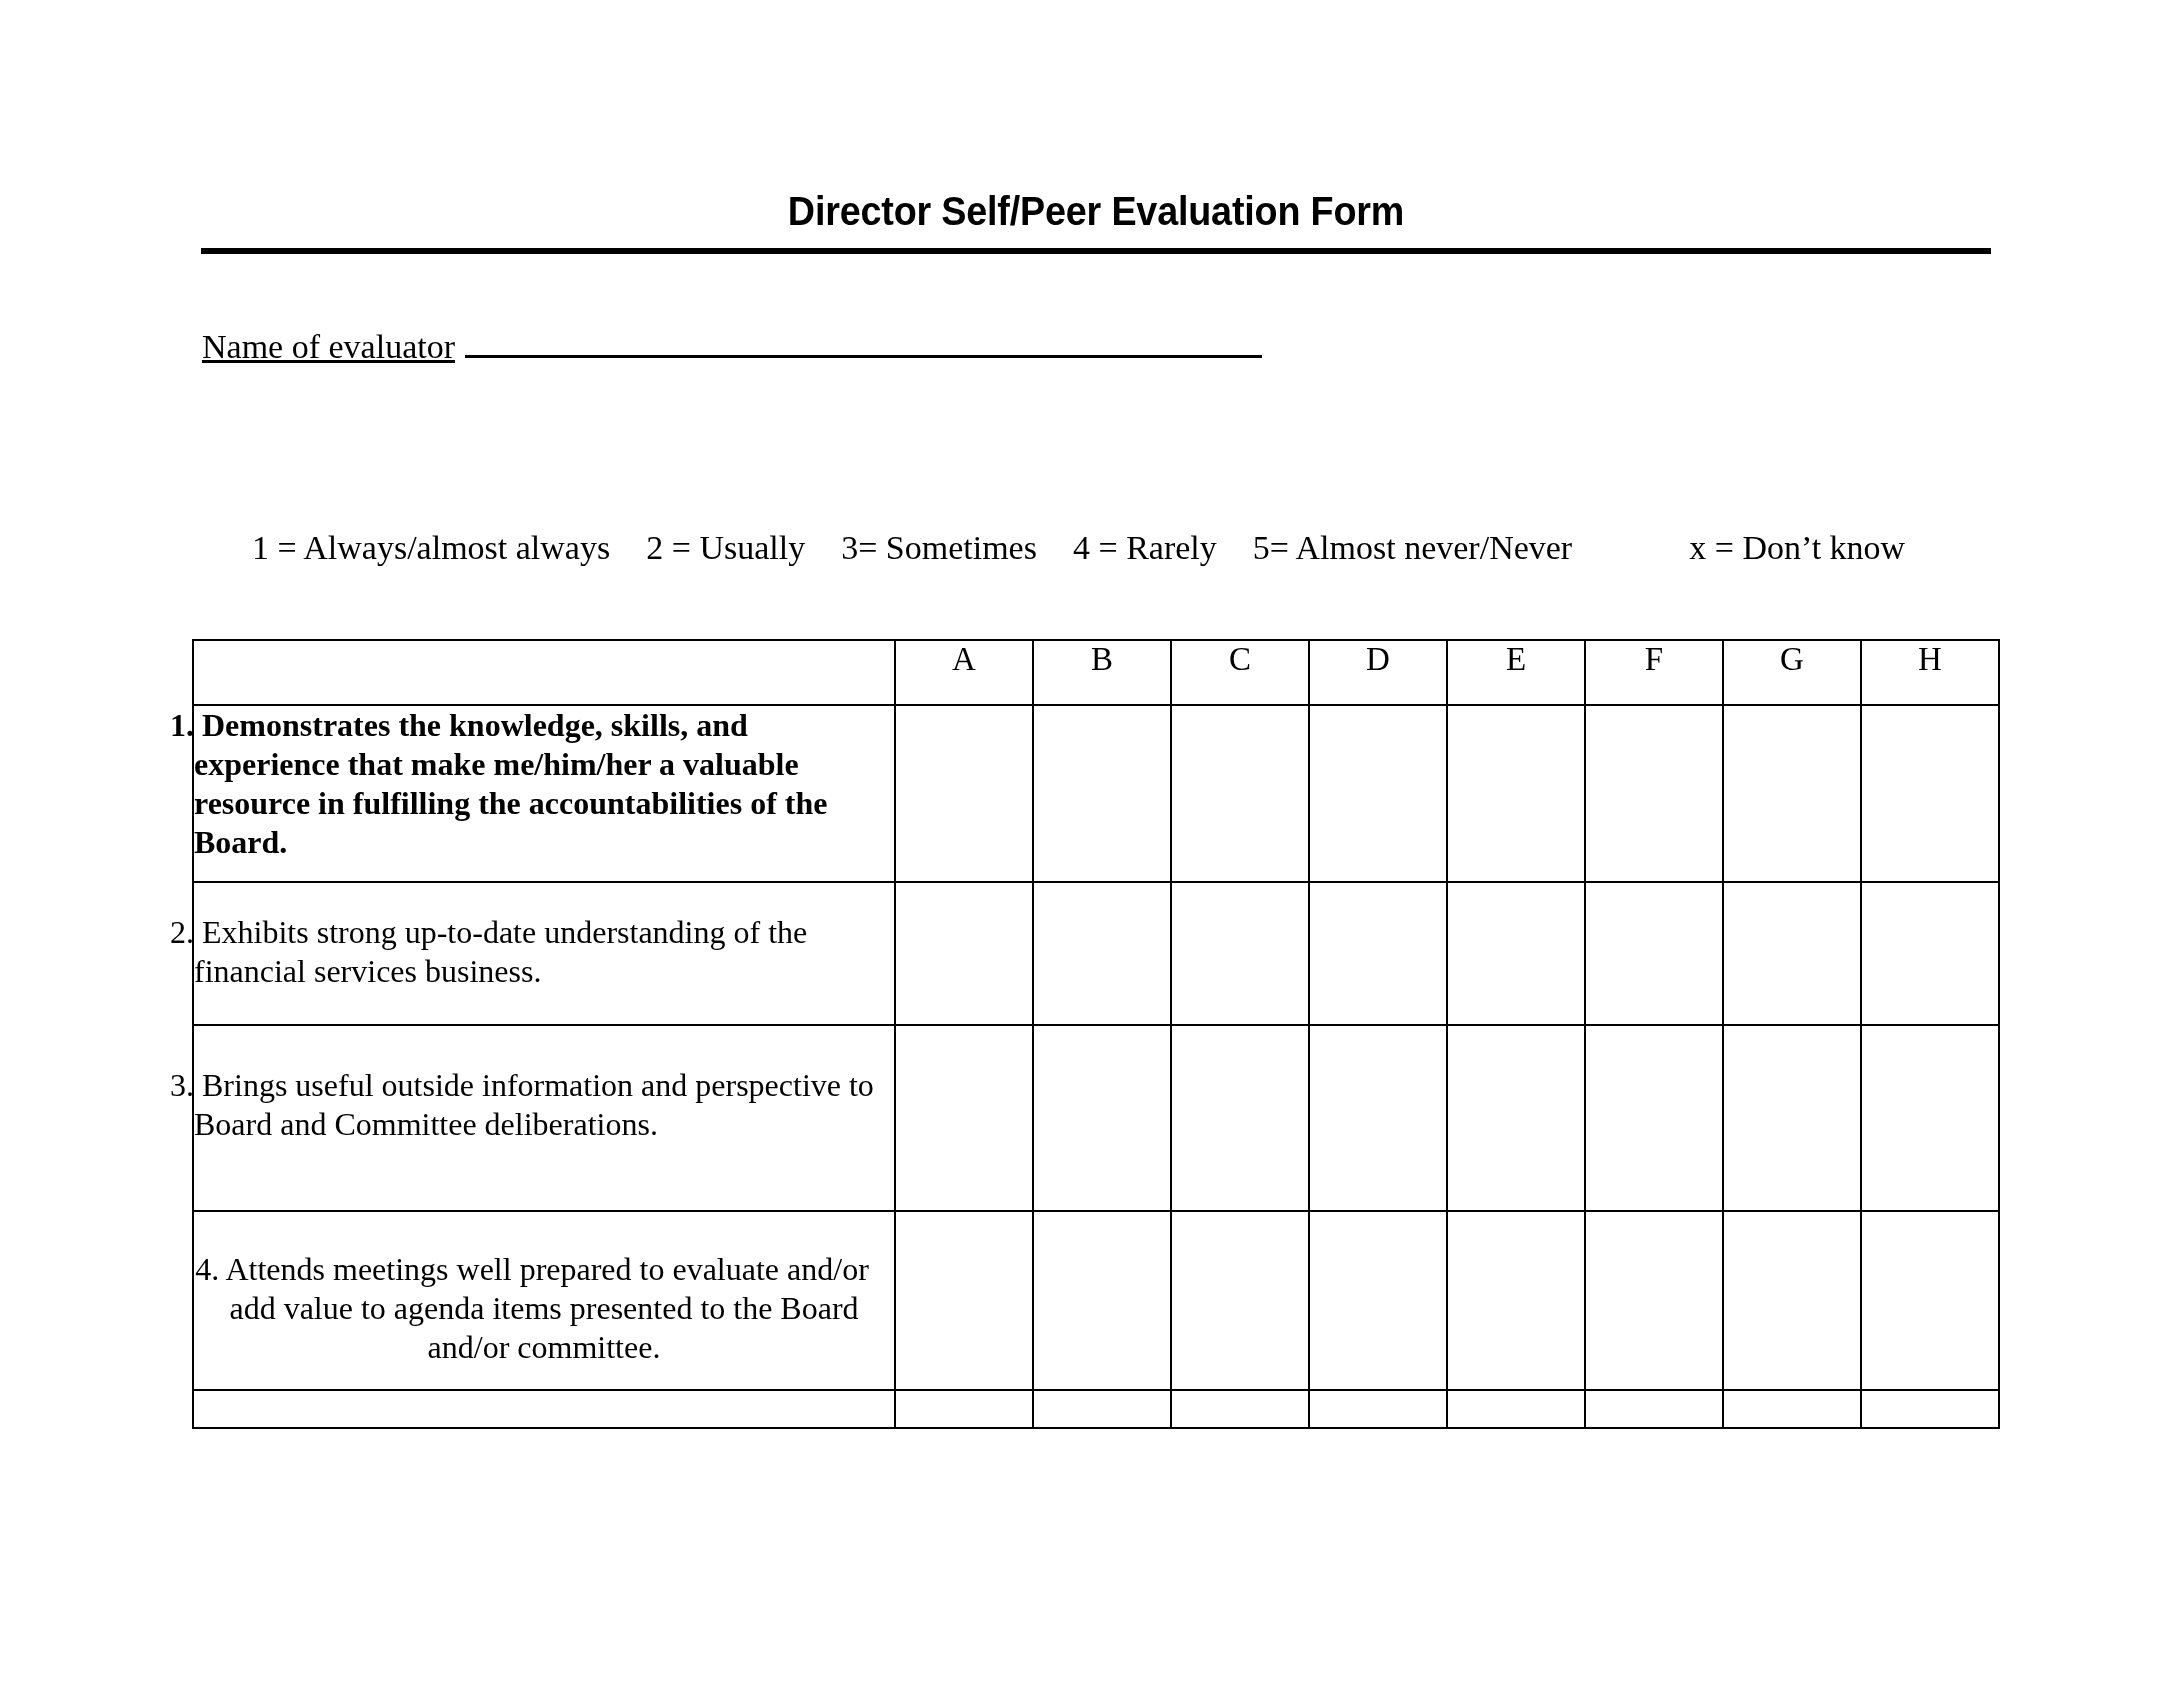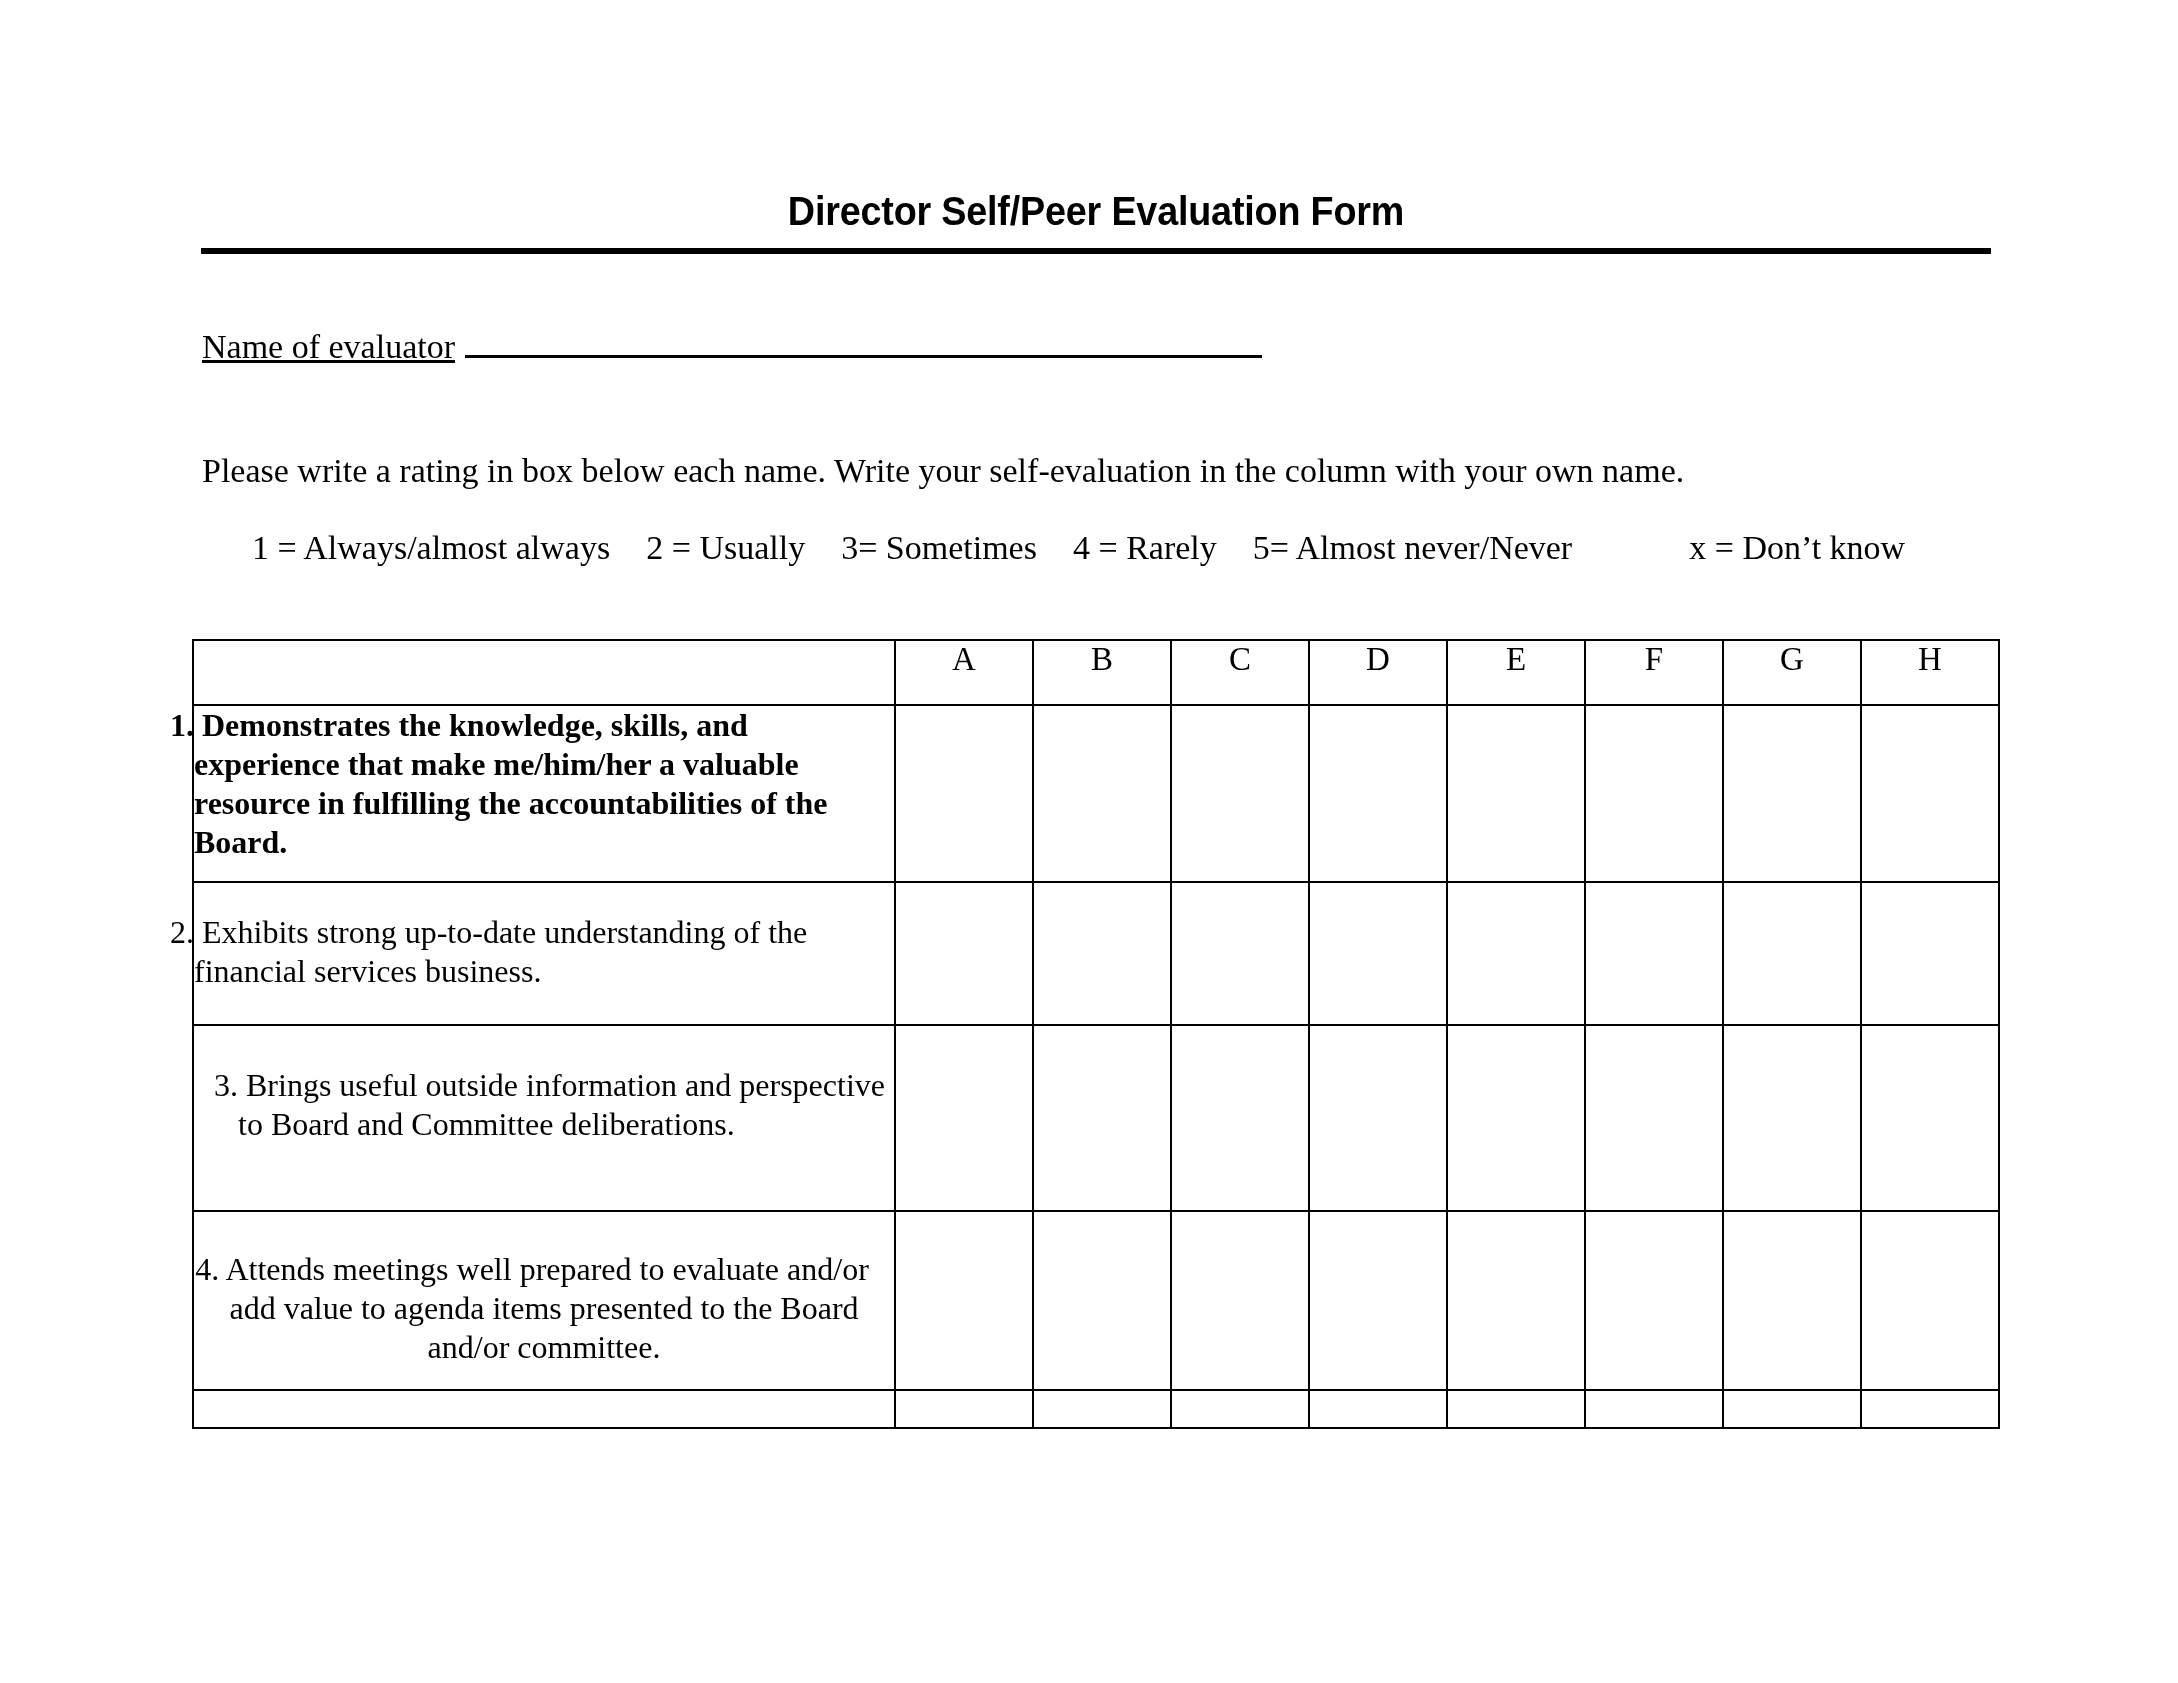--- a/index.html
+++ b/index.html
@@ -126,42 +126,41 @@
   .hdr-blank { }
 
   .desc-cell {
     font-size: 32px;
     line-height: 1.22;
     padding: 28px 14px 22px 61px;
     text-indent: -24px;
   }
   .row-1 .desc-cell { height: 175px; font-weight: bold; }
   .row-2 .desc-cell { height: 111px; padding-top: 30px; }
-  .row-3 .desc-cell { height: 144px; padding-top: 40px; padding-left: 44px; }
+  .row-3 .desc-cell { height: 144px; padding-top: 40px; }
   .row-4 .desc-cell { height: 139px; padding-top: 38px; text-align: center; }
   .row-blank td { height: 36px; }
 
   .rate-cell { }
 </style>
 </head>
 <body>
 
 <div class="page">
 
   <div class="title-block">
     <div class="doc-title">Director Self/Peer Evaluation Form</div>
     <div class="title-rule"></div>
   </div>
 
   <div class="name-row">
     <span class="name-label">Name of evaluator</span>
     <span class="name-blank"></span>
   </div>
 
-  <div class="instructions">Please write a rating in box below each name. Write your self-evaluation in the column with your own name.</div>
 
   <div class="scale-legend">
     <span class="scale-item">1 = Always/almost always</span><span class="gap-sm"></span><span class="scale-item">2 = Usually</span><span class="gap-sm"></span><span class="scale-item">3= Sometimes</span><span class="gap-sm"></span><span class="scale-item">4 = Rarely</span><span class="gap-sm"></span><span class="scale-item">5= Almost never/Never</span><span class="gap-lg"></span><span class="scale-item">x = Don’t know</span>
   </div>
 
   <table class="eval-table">
     <colgroup>
       <col class="col-desc">
       <col class="col-rate">
         <col class="col-rate">

